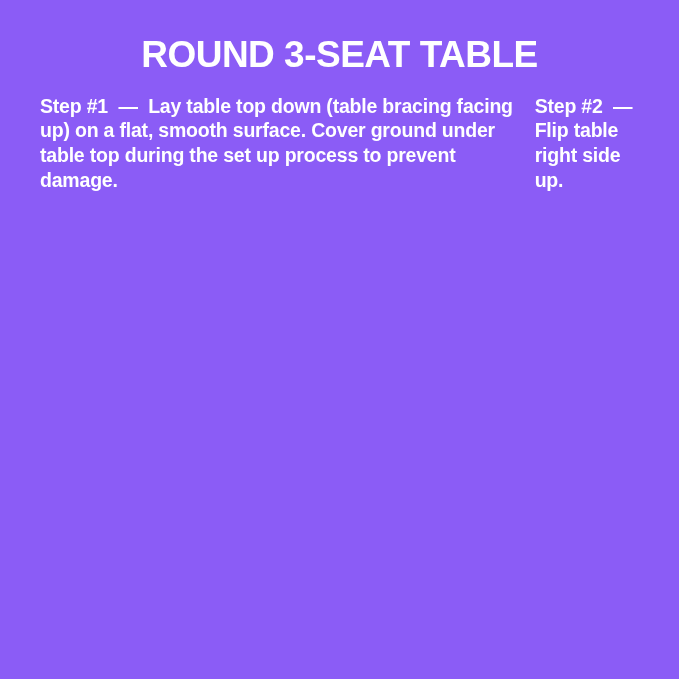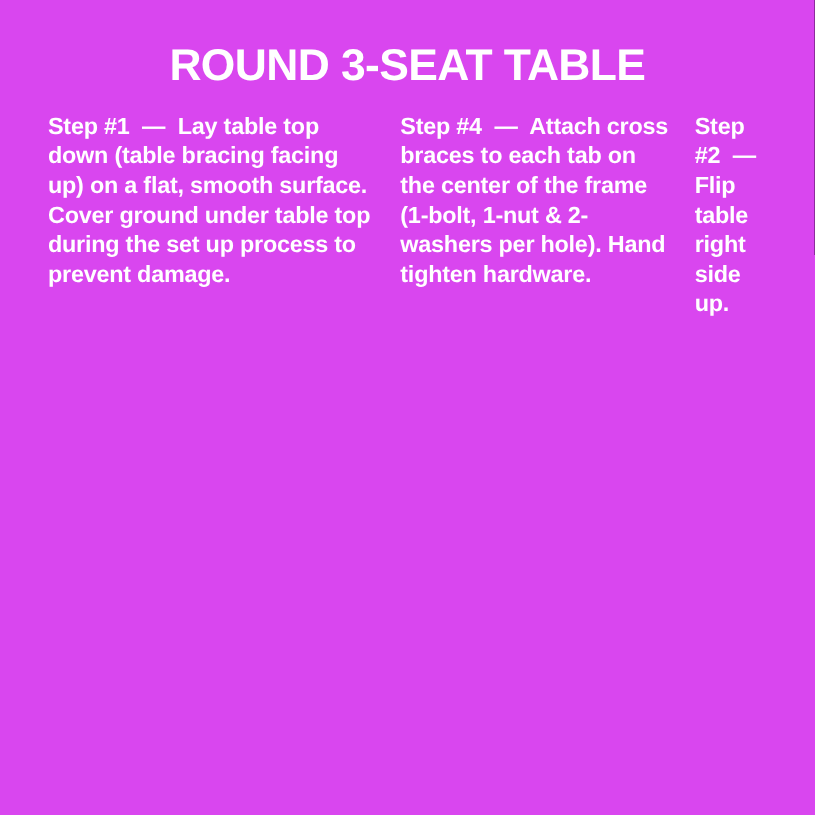--- a/index.html
+++ b/index.html
@@ -4,21 +4,21 @@
 <style>
   html, body {
     margin: 0;
     padding: 0;
     background: #000000;
   }
   .sheet {
     position: relative;
     width: 679px;
     height: 679px;
-    background: #d946ef;
+    background: #8b5cf6;
     color: #ffffff;
     font-family: "Liberation Sans", "DejaVu Sans", sans-serif;
     font-weight: bold;
     box-sizing: border-box;
     padding: 36px 40px 0 40px;
     overflow: hidden;
   }
   .title {
     margin: 0;
     text-align: center;
@@ -48,16 +48,15 @@
   }
 </style>
 </head>
 <body>
 
 <div class="sheet">
   <h1 class="title">ROUND 3-SEAT TABLE</h1>
 
   <div class="steps">
     <p class="step">Step #1  —  Lay table top down (table bracing facing up) on a flat, smooth surface. Cover ground under table top during the set up process to prevent damage.</p>
-    <p class="step">Step #4  —  Attach cross braces to each tab on the center of the frame (1-bolt, 1-nut &amp; 2-washers per hole). Hand tighten hardware.</p>
     <p class="step">Step #2  —  Flip table right side up.</p>
   </div>
 </div>
 
 </body></html>

